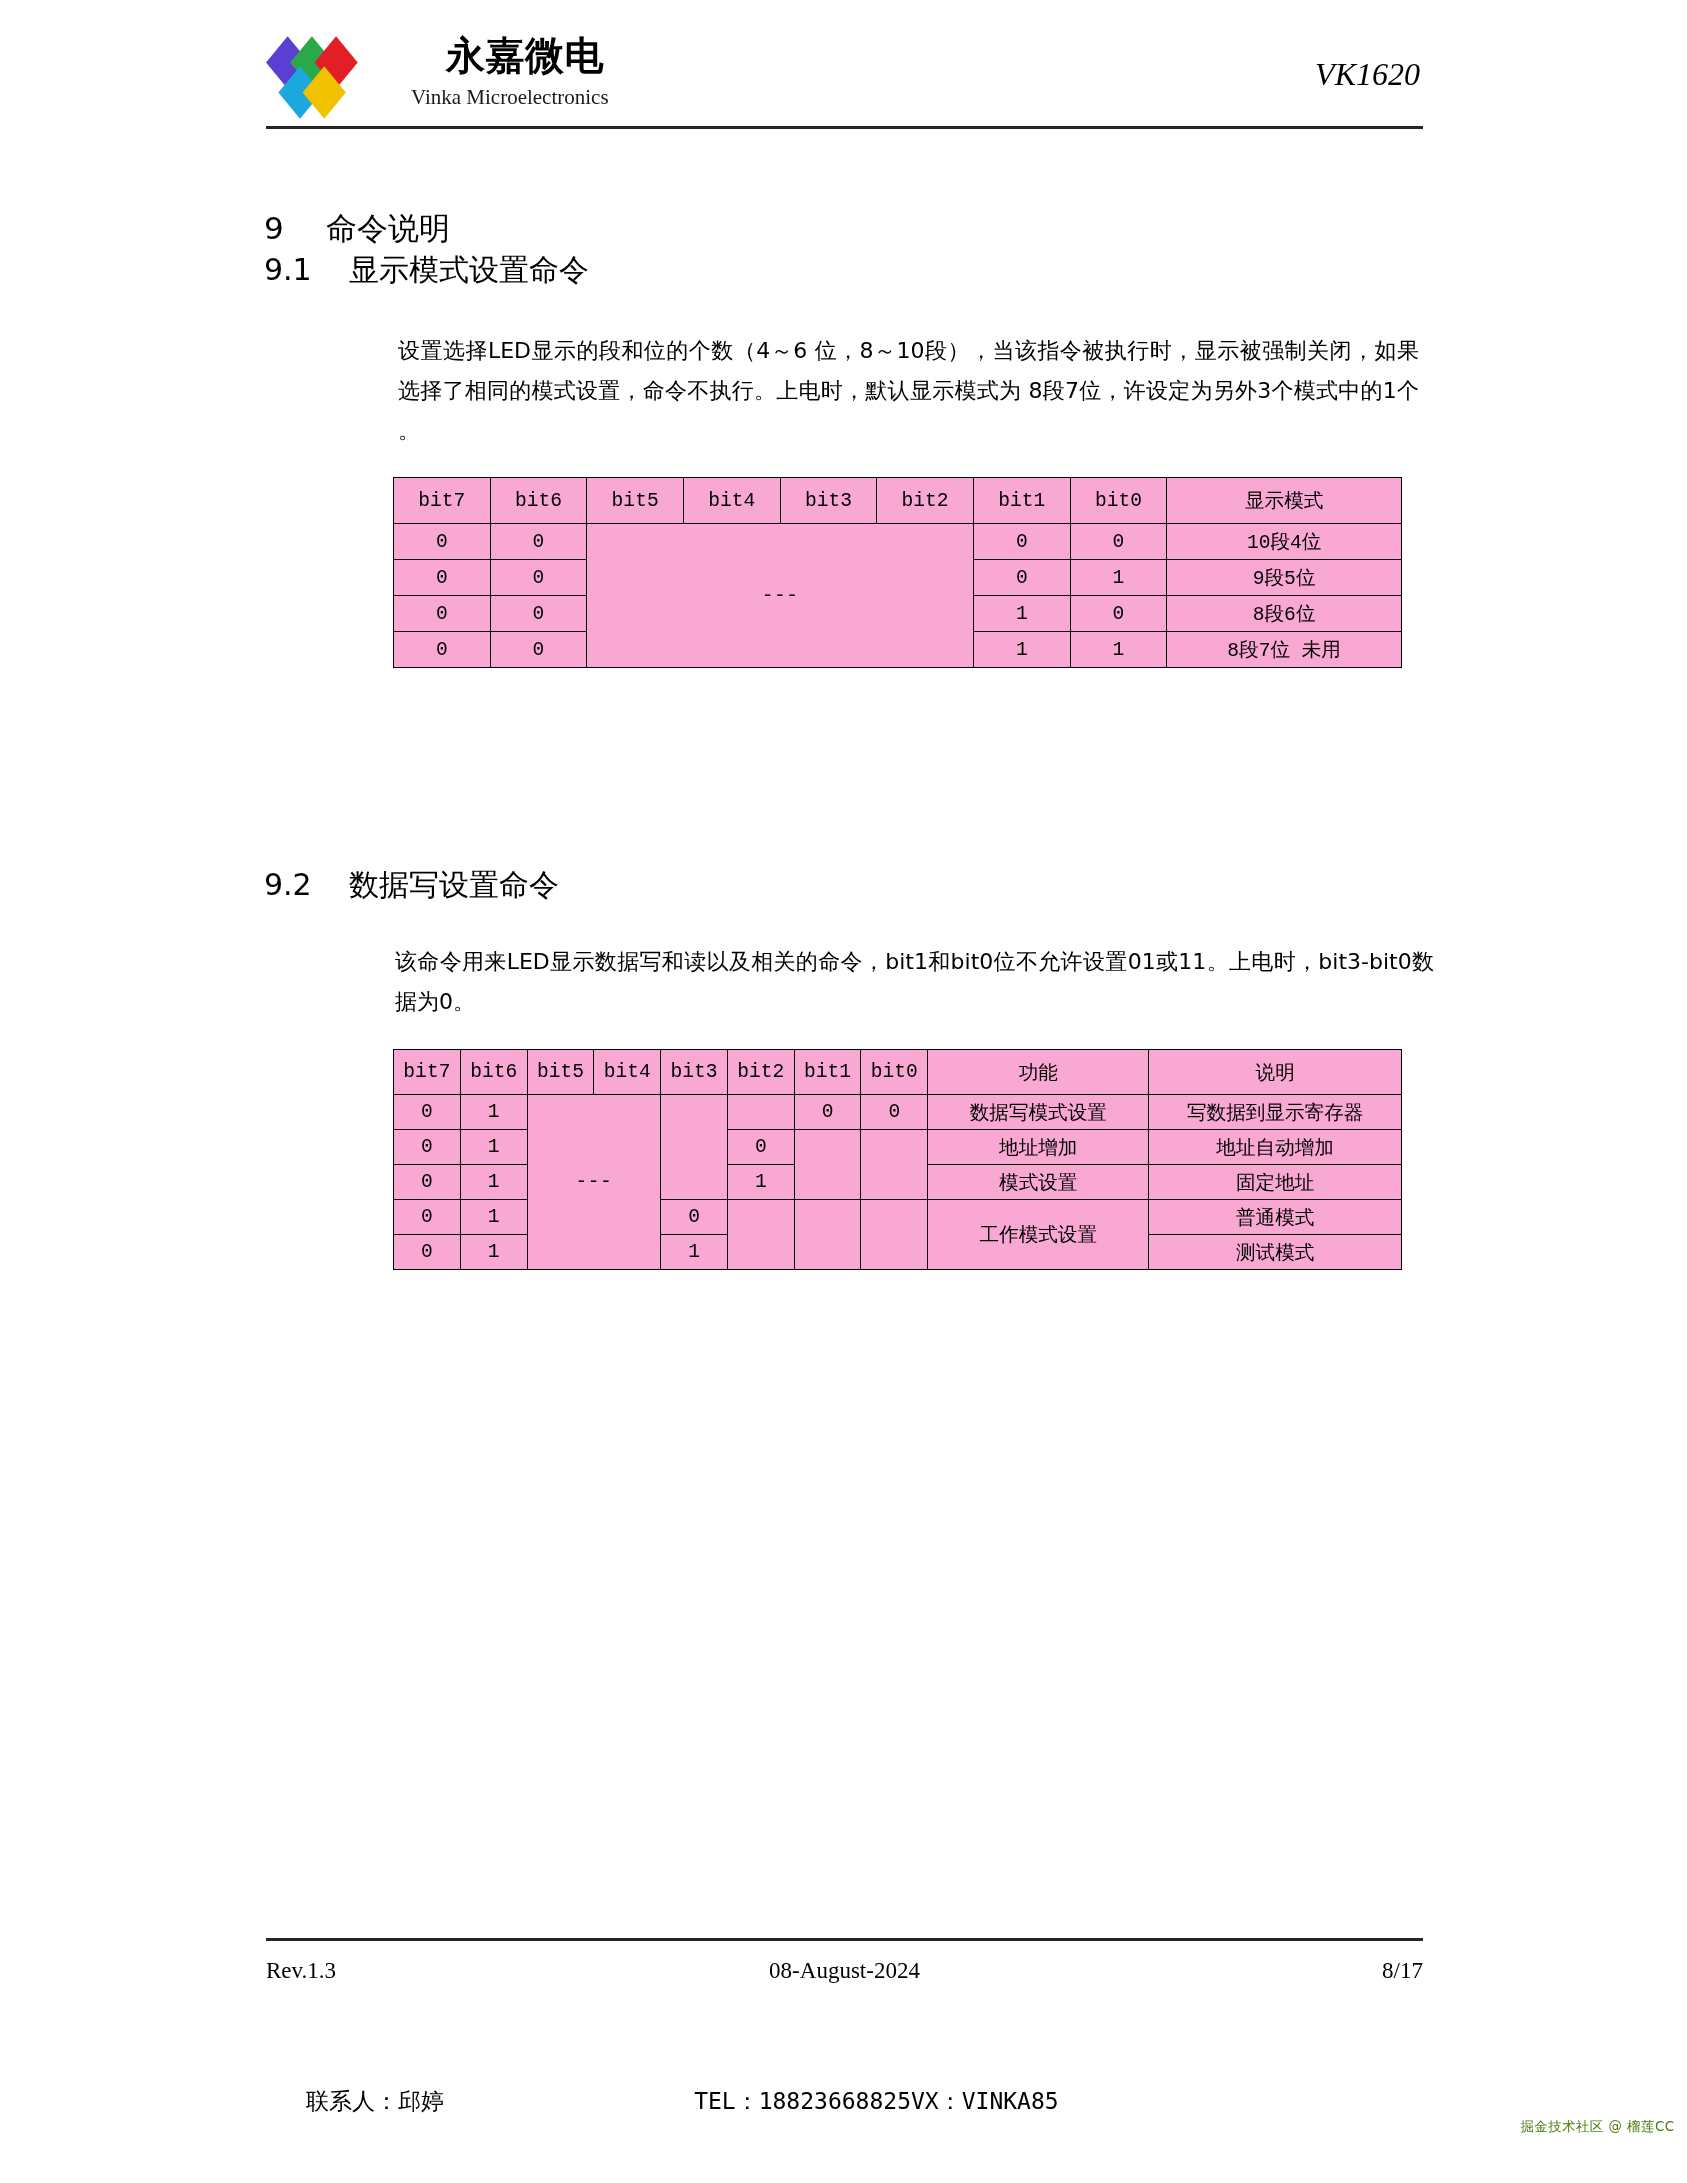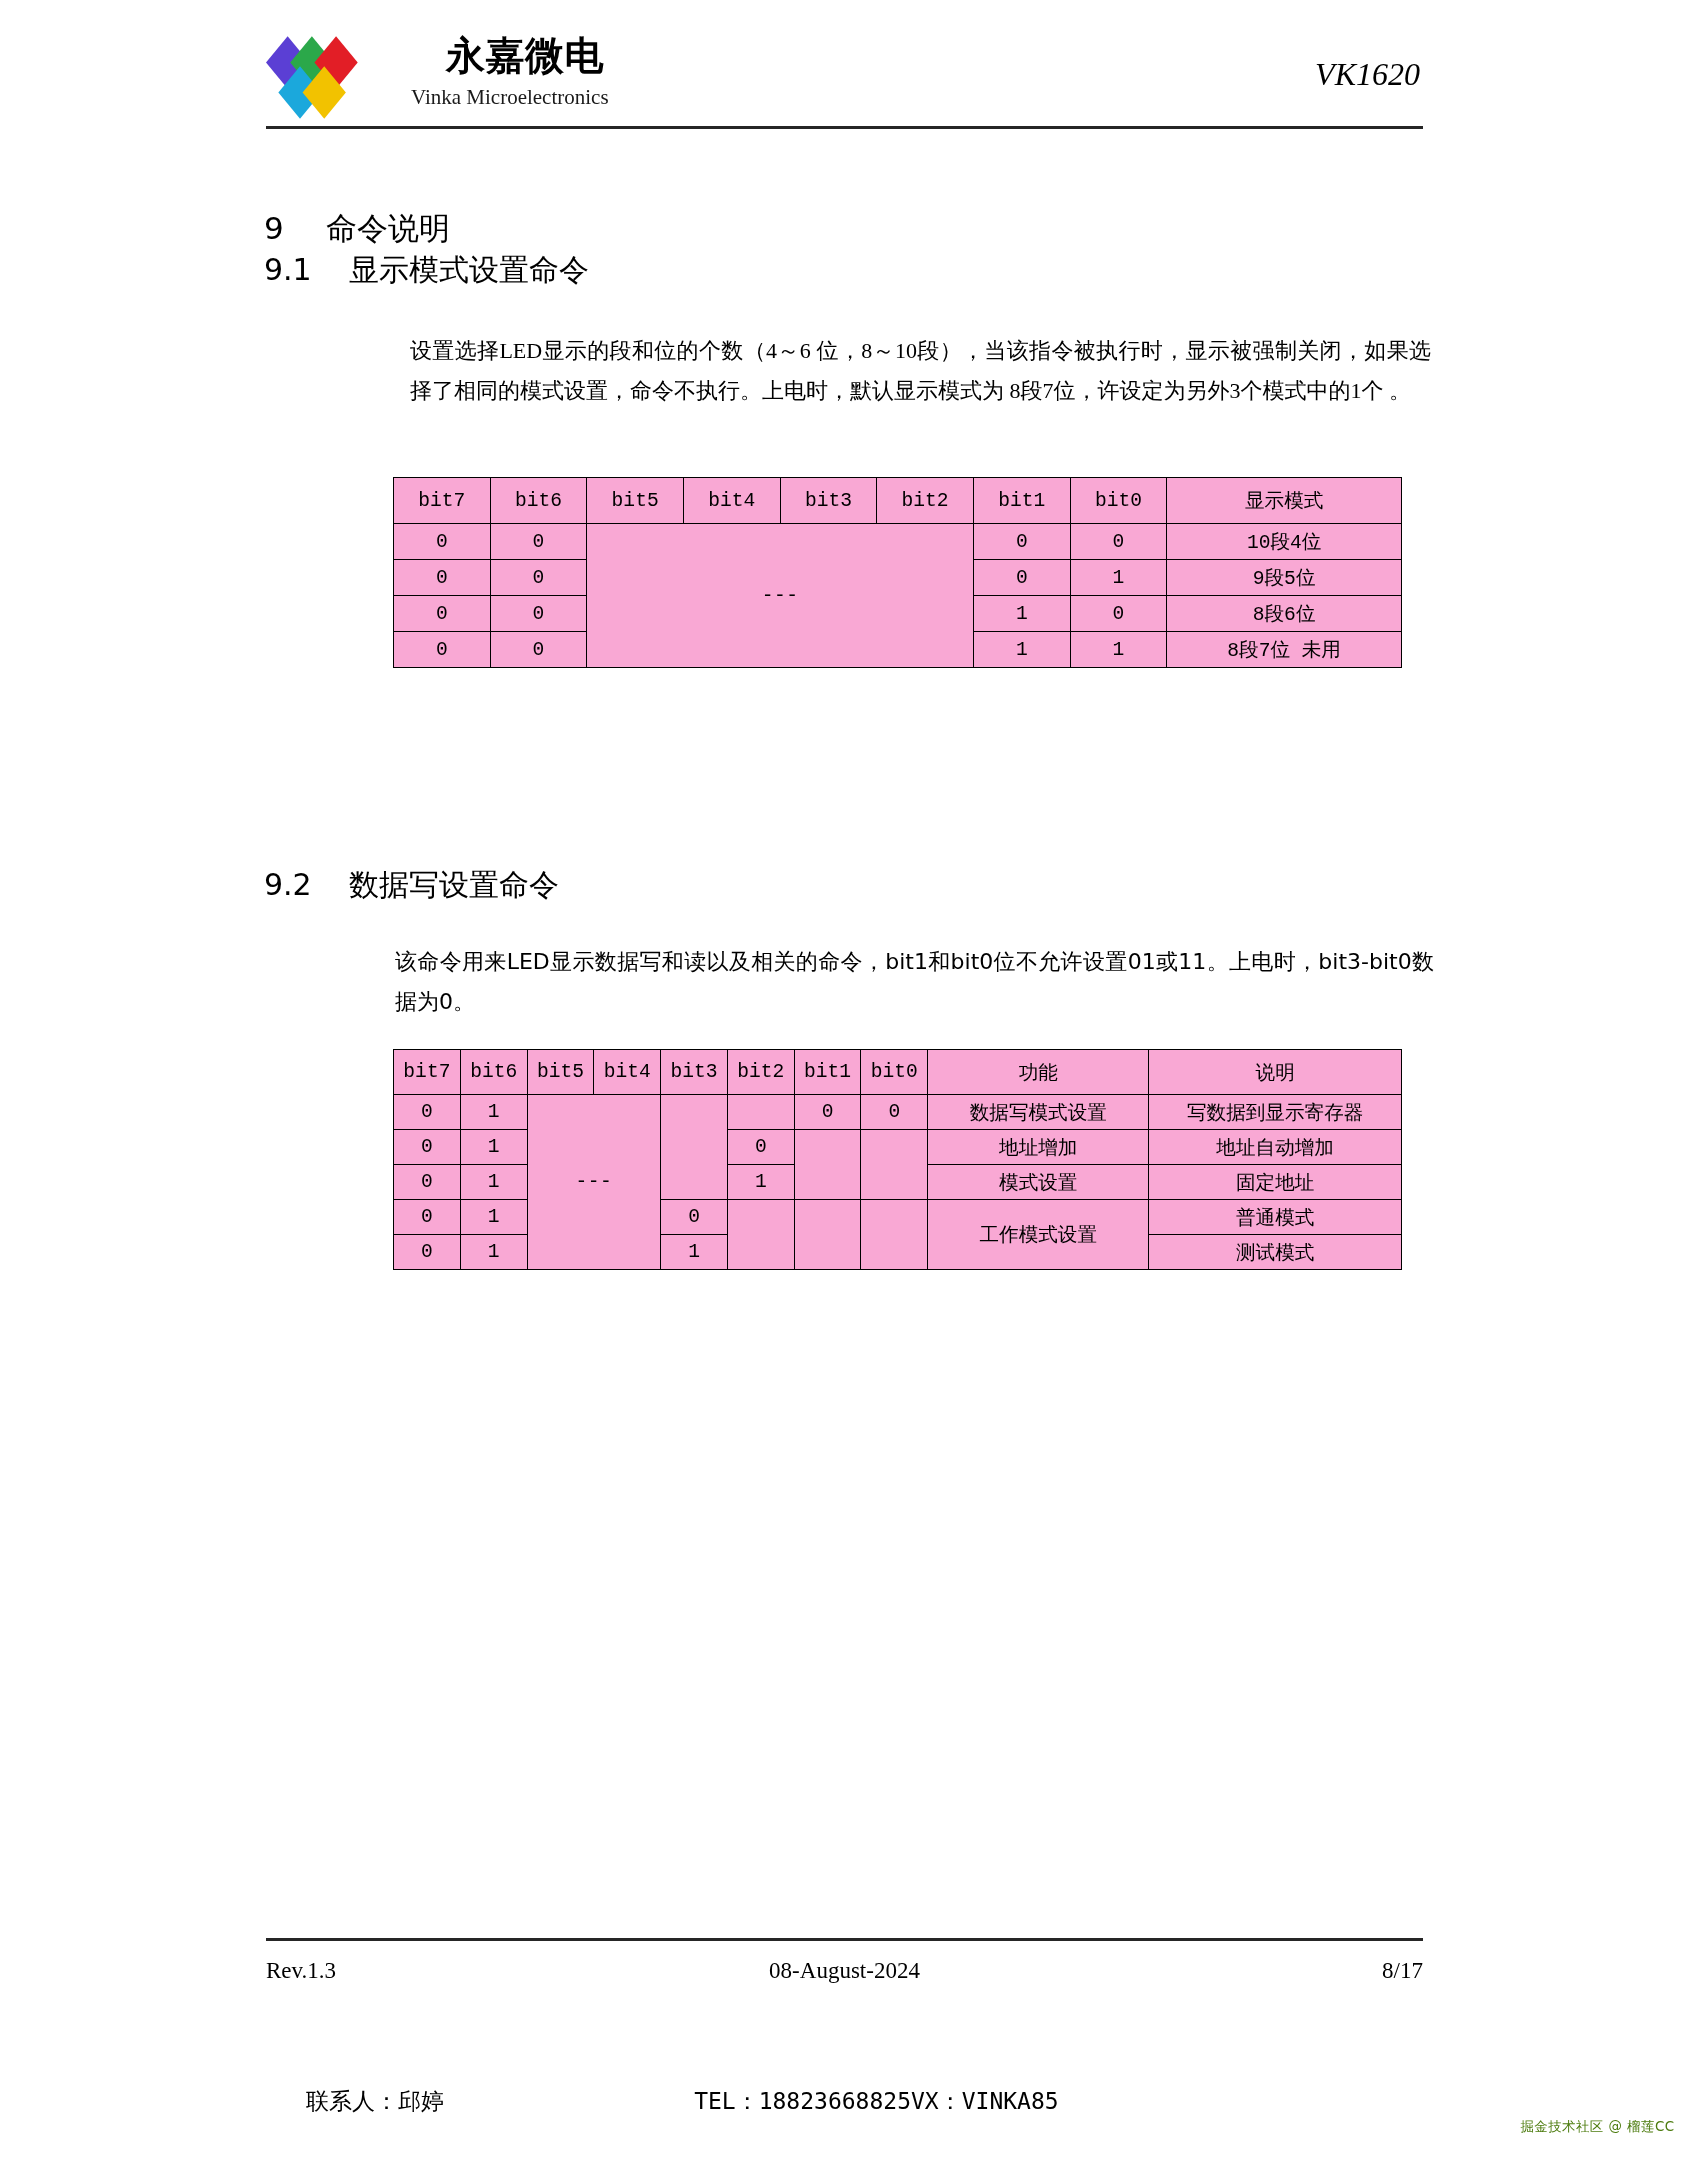--- a/index.html
+++ b/index.html
@@ -225,21 +225,21 @@
   </div>
 
   <div class="h1" style="left:264px; top:171px;margin-top:40px;">
     <span class="num">9</span><span>命令说明</span>
   </div>
 
   <div class="h2" style="left:264px; top:253px;">
     <span class="num">9.1</span><span>显示模式设置命令</span>
   </div>
 
-  <div class="para" style="left:410px; top:331px; width:1021px;font-family:Liberation Serif, serif;">设置选择LED显示的段和位的个数（4～6 位，8～10段），当该指令被执行时，显示被强制关闭，如果选择了相同的模式设置，命令不执行。上电时，默认显示模式为 8段7位，许设定为另外3个模式中的1个 。</div>
+  <div class="para" style="left:398px; top:331px; width:1021px;">设置选择LED显示的段和位的个数（4～6 位，8～10段），当该指令被执行时，显示被强制关闭，如果选择了相同的模式设置，命令不执行。上电时，默认显示模式为 8段7位，许设定为另外3个模式中的1个 。</div>
 
   <table class="doc-table t1">
     <thead>
       <tr>
         <th class="bitcol">bit7</th>
         <th class="bitcol">bit6</th>
         <th class="midcol">bit5</th>
         <th class="midcol">bit4</th>
         <th class="midcol">bit3</th>
         <th class="midcol">bit2</th>

